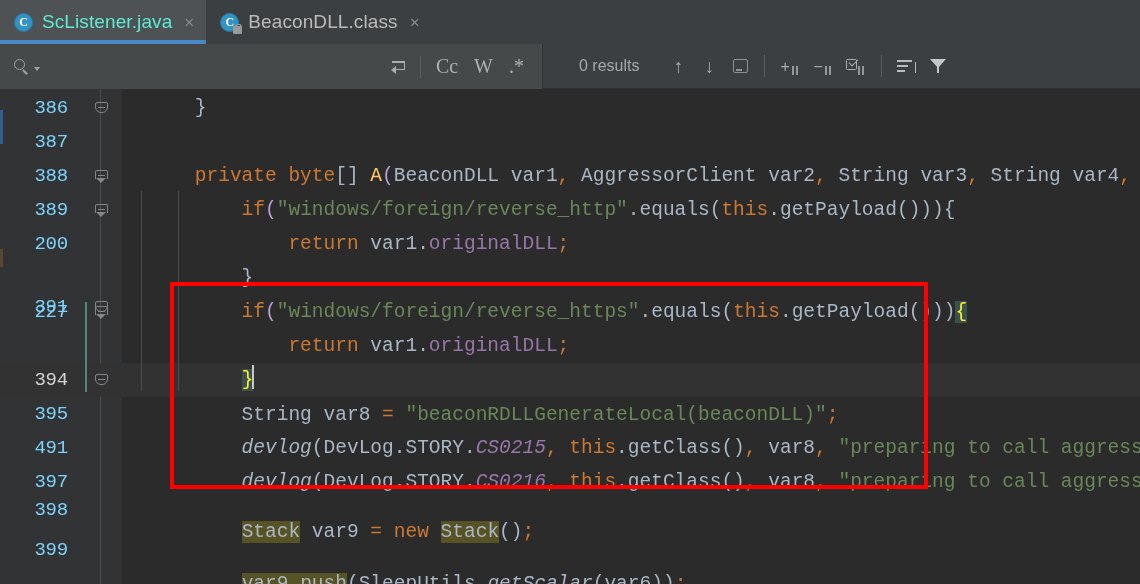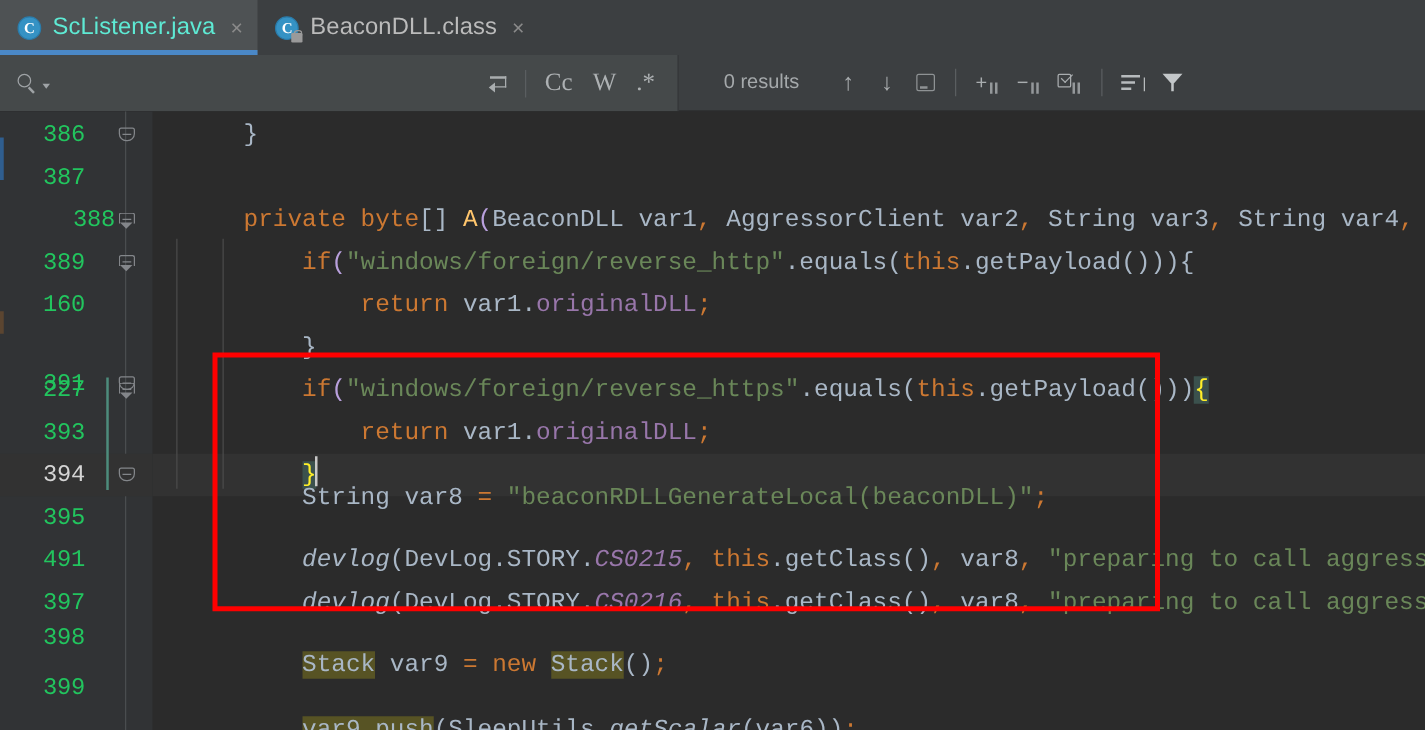--- a/index.html
+++ b/index.html
@@ -388,21 +388,21 @@
     display: flex;
     align-items: center;
   }
   .gutter-row.current { background: #323232; }
   .lineno {
     width: 74px;
     text-align: right;
     padding-right: 6px;
     font-family: "Liberation Mono", monospace;
     font-size: 19px;
-    color: #22c55e;
+    color: #7dd3fc;
     letter-spacing: -0.2px;
   }
   .lineno.current { color: #d4d4d4; }
   .fold {
     position: absolute;
     left: 92px;
     width: 18px;
     height: 34px;
     display: flex;
     align-items: center;
@@ -626,65 +626,62 @@
         <span class="fold">
             <span class="fold-shape flat">
               <span class="body"></span>
               <span class="minus"></span>
             </span>
           </span>
       </div>
       <div class="gutter-row" style="top:36px;">
         <span class="lineno">387</span>
       </div>
-      <div class="gutter-row" style="top:70px;justify-content:center;">
+      <div class="gutter-row" style="top:70px;">
         <span class="lineno">388</span>
         <span class="fold">
             <span class="fold-shape collapse-arrow">
               <span class="body"></span>
               <span class="minus"></span>
               <span class="tip"></span>
             </span>
           </span>
       </div>
       <div class="gutter-row" style="top:104px;">
         <span class="lineno">389</span>
         <span class="fold">
             <span class="fold-shape collapse-arrow">
               <span class="body"></span>
               <span class="minus"></span>
               <span class="tip"></span>
             </span>
           </span>
       </div>
       <div class="gutter-row" style="top:138px;">
-        <span class="lineno">160</span>
+        <span class="lineno">200</span>
       </div>
       <div class="gutter-row" style="top:172px;margin-top:29px;">
         <span class="lineno">391</span>
         <span class="fold">
             <span class="fold-shape flat">
               <span class="body"></span>
               <span class="minus"></span>
             </span>
           </span>
       </div>
       <div class="gutter-row" style="top:206px;">
         <span class="lineno">227</span>
         <span class="fold">
             <span class="fold-shape collapse-arrow">
               <span class="body"></span>
               <span class="minus"></span>
               <span class="tip"></span>
             </span>
           </span>
       </div>
-      <div class="gutter-row" style="top:240px;">
-        <span class="lineno">393</span>
-      </div>
       <div class="gutter-row current" style="top:274px;">
         <span class="lineno current">394</span>
         <span class="fold">
             <span class="fold-shape flat">
               <span class="body"></span>
               <span class="minus"></span>
             </span>
           </span>
       </div>
       <div class="gutter-row" style="top:308px;">
@@ -724,21 +721,21 @@
       <div class="code" style="top:138px;"><span class="kw">            return </span><span class="ident">var1.</span><span class="fld">originalDLL</span><span class="semi">;</span></div>
 
       <div class="code" style="top:172px;"><span class="paren">        }</span></div>
 
       <div class="code" style="top:206px;"><span class="kw">        if</span><span class="lavp">(</span><span class="str">"windows/foreign/reverse_https"</span><span class="ident">.equals(</span><span class="kw">this</span><span class="ident">.getPayload()))</span><span class="brace-hl">{</span></div>
 
       <div class="code" style="top:240px;"><span class="kw">            return </span><span class="ident">var1.</span><span class="fld">originalDLL</span><span class="semi">;</span></div>
 
       <div class="code" style="top:274px;"><span class="paren">        </span><span class="brace-hl">}</span><span class="caret"></span></div>
 
-      <div class="code" style="top:292px;"><span class="cls">        String </span><span class="ident">var8 </span><span class="semi">= </span><span class="str">"beaconRDLLGenerateLocal(beaconDLL)"</span><span class="semi">;</span></div>
+      <div class="code" style="top:309px;"><span class="cls">        String </span><span class="ident">var8 </span><span class="semi">= </span><span class="str">"beaconRDLLGenerateLocal(beaconDLL)"</span><span class="semi">;</span></div>
 
       <div class="code" style="top:342px;"><span class="itl">        devlog</span><span class="ident">(DevLog.STORY.</span><span class="flditl">CS0215</span><span class="semi">, </span><span class="kw">this</span><span class="ident">.getClass()</span><span class="semi">, </span><span class="ident">var8</span><span class="semi">, </span><span class="str">"preparing to call aggressor sc</span></div>
 
       <div class="code" style="top:376px;"><span class="itl">        devlog</span><span class="ident">(DevLog.STORY.</span><span class="flditl">CS0216</span><span class="semi">, </span><span class="kw">this</span><span class="ident">.getClass()</span><span class="semi">, </span><span class="ident">var8</span><span class="semi">, </span><span class="str">"preparing to call aggressor sc</span></div>
 
       <div class="code" style="top:426px;"><span class="cls">        </span><span class="cls occ-hl">Stack</span><span class="ident"> var9 </span><span class="semi">= </span><span class="kw">new </span><span class="cls occ-hl">Stack</span><span class="ident">()</span><span class="semi">;</span></div>
 
 
       <div class="code" style="top:478px;"><span class="ident">        </span><span class="ident occ-hl">var9.push</span><span class="ident">(SleepUtils.</span><span class="itl">getScalar</span><span class="ident">(var6))</span><span class="semi">;</span></div>
 

